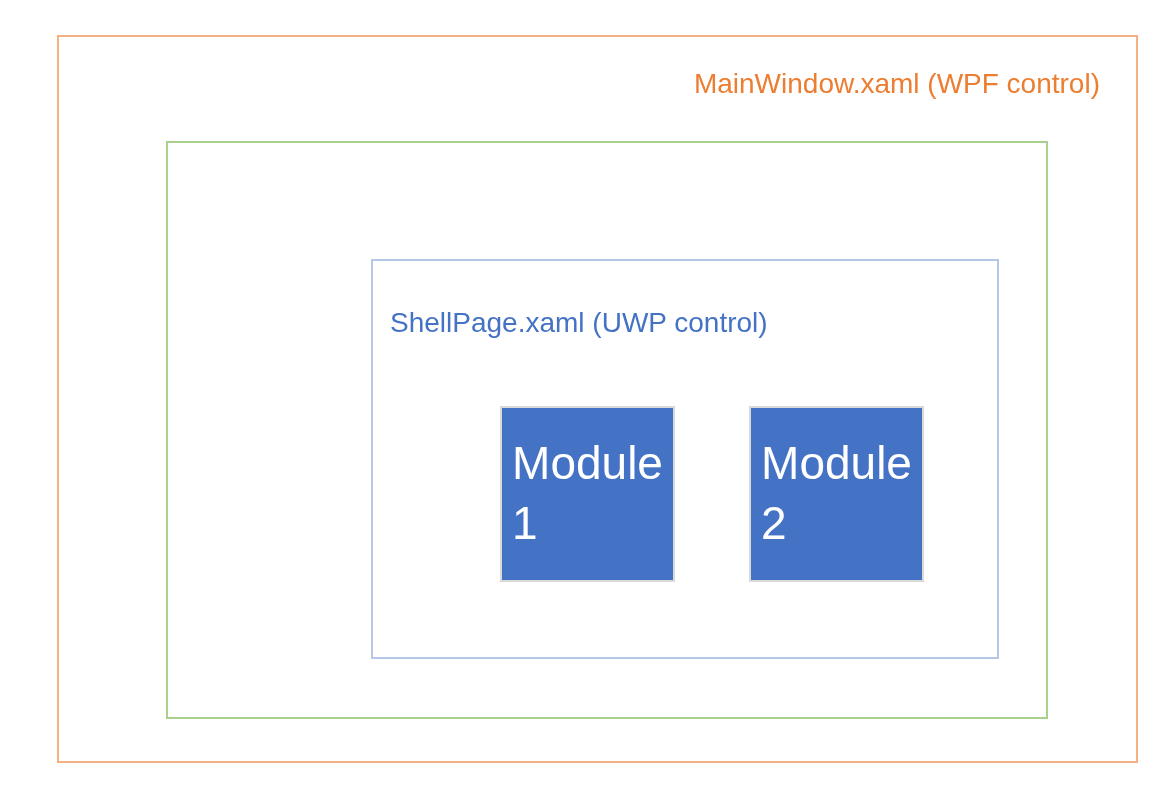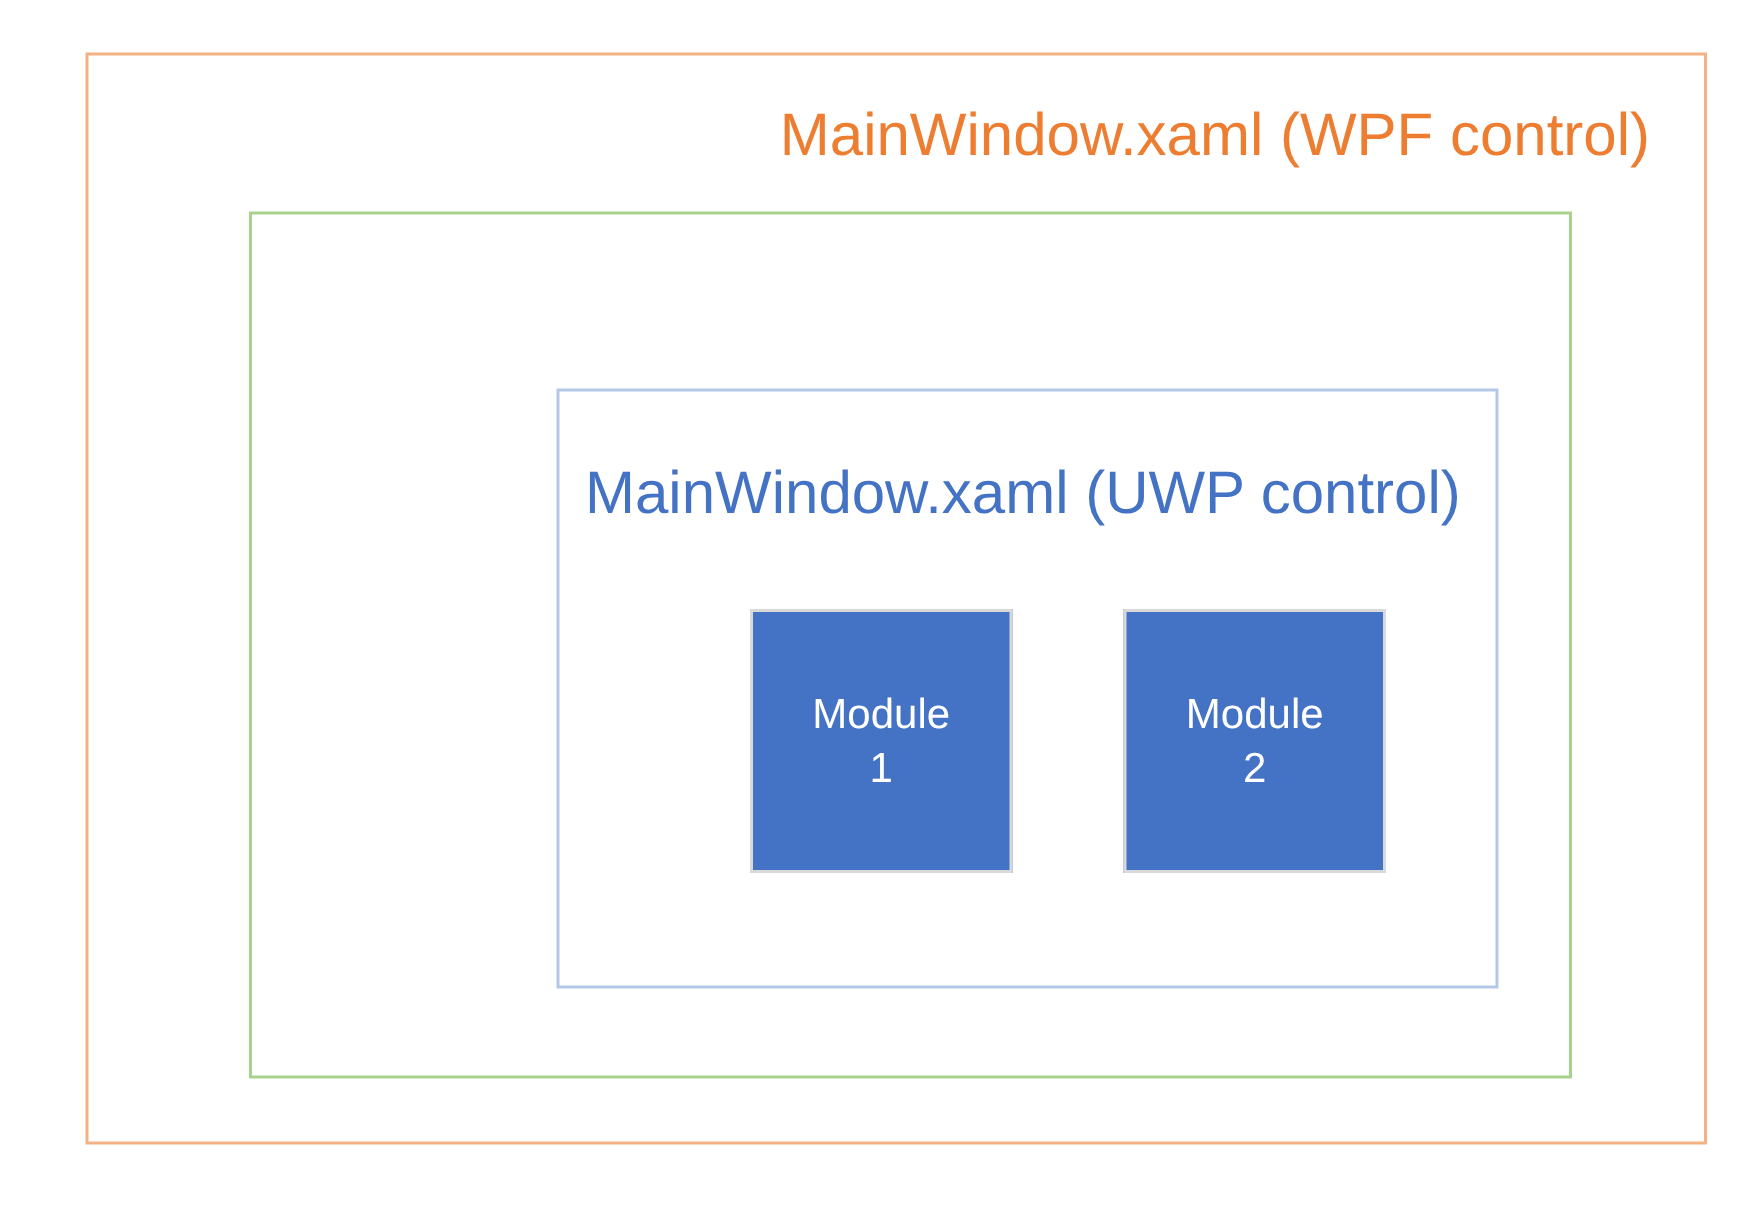--- a/index.html
+++ b/index.html
@@ -36,21 +36,21 @@
   }
   .box-shell {
     left: 203px;
     top: 116px;
     width: 628px;
     height: 400px;
     border: 2px solid #B4C7E7;
   }
   .title {
     position: absolute;
-    font-size: 40px;
+    font-size: 28px;
     line-height: 1;
     white-space: nowrap;
   }
   .title-outer {
     top: 33px;
     right: 36px;
     color: #ED7D31;
   }
   .title-host {
     top: 34px;
@@ -71,36 +71,35 @@
     background: #4472C4;
     border: 2px solid #D9D9D9;
     display: flex;
     align-items: center;
     justify-content: center;
   }
   .module-1 { left: 127px; }
   .module-2 { left: 376px; }
   .module-label {
     color: #FFFFFF;
-    font-size: 28px;
+    font-size: 46px;
     line-height: 1.3;
-    text-align: center;
   }
 </style>
 </head>
 <body>
 
 <div class="canvas">
   <div class="box box-outer">
     <div class="title title-outer">MainWindow.xaml (WPF control)</div>
 
     <div class="box box-host">
 
       <div class="box box-shell">
-        <div class="title title-shell">MainWindow.xaml (UWP control)</div>
+        <div class="title title-shell">ShellPage.xaml (UWP control)</div>
 
         <div class="module module-1">
           <div class="module-label">
             <span>Module</span><br>
             <span>1</span>
           </div>
         </div>
 
         <div class="module module-2">
           <div class="module-label">

